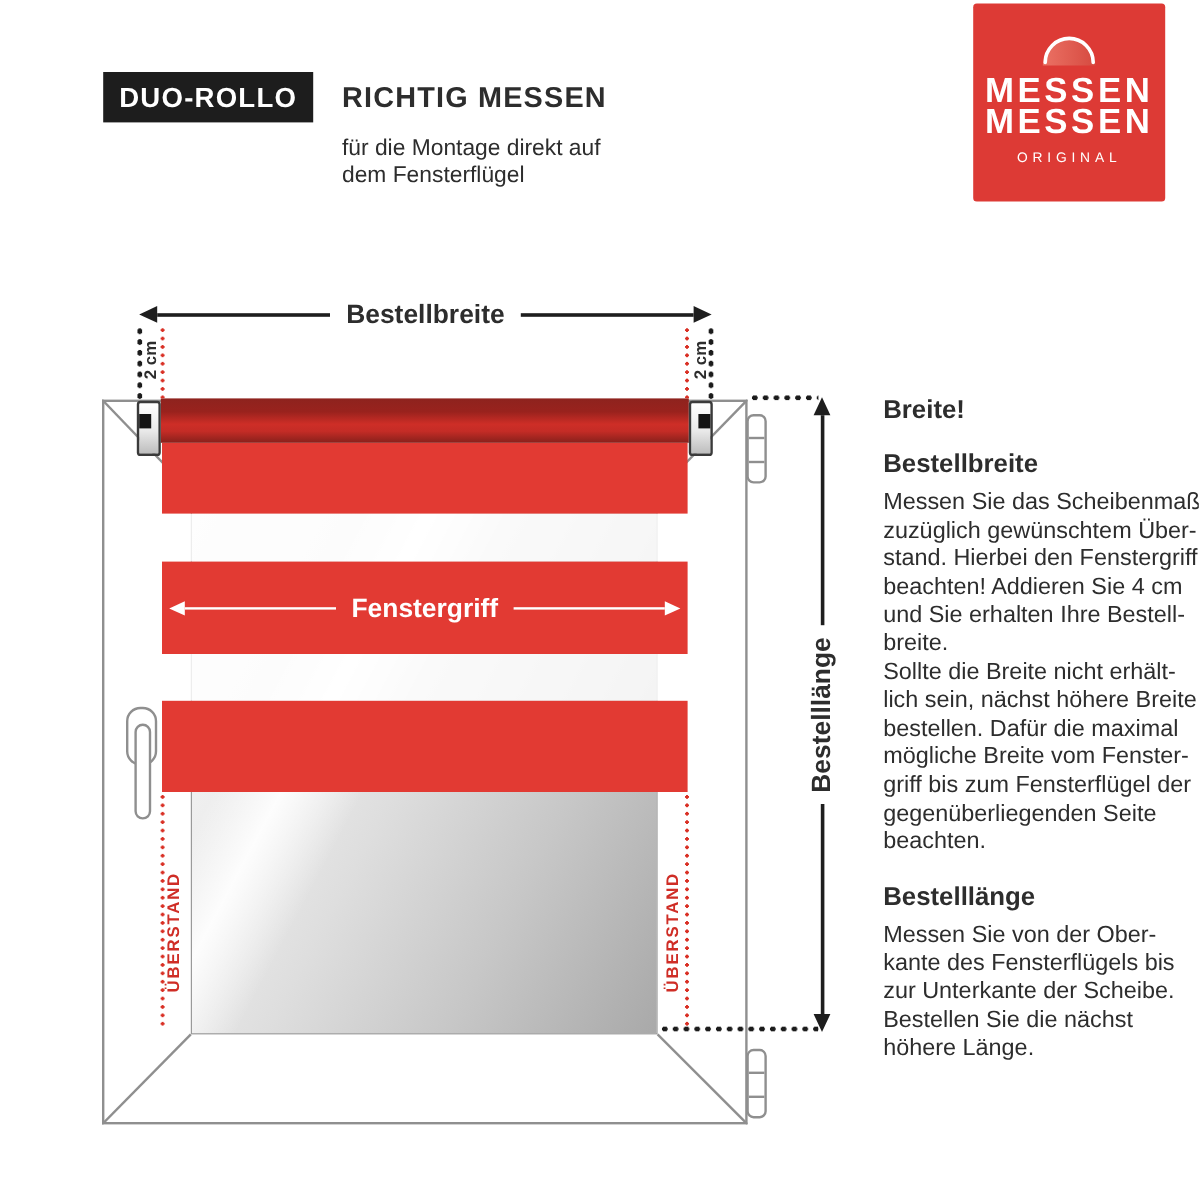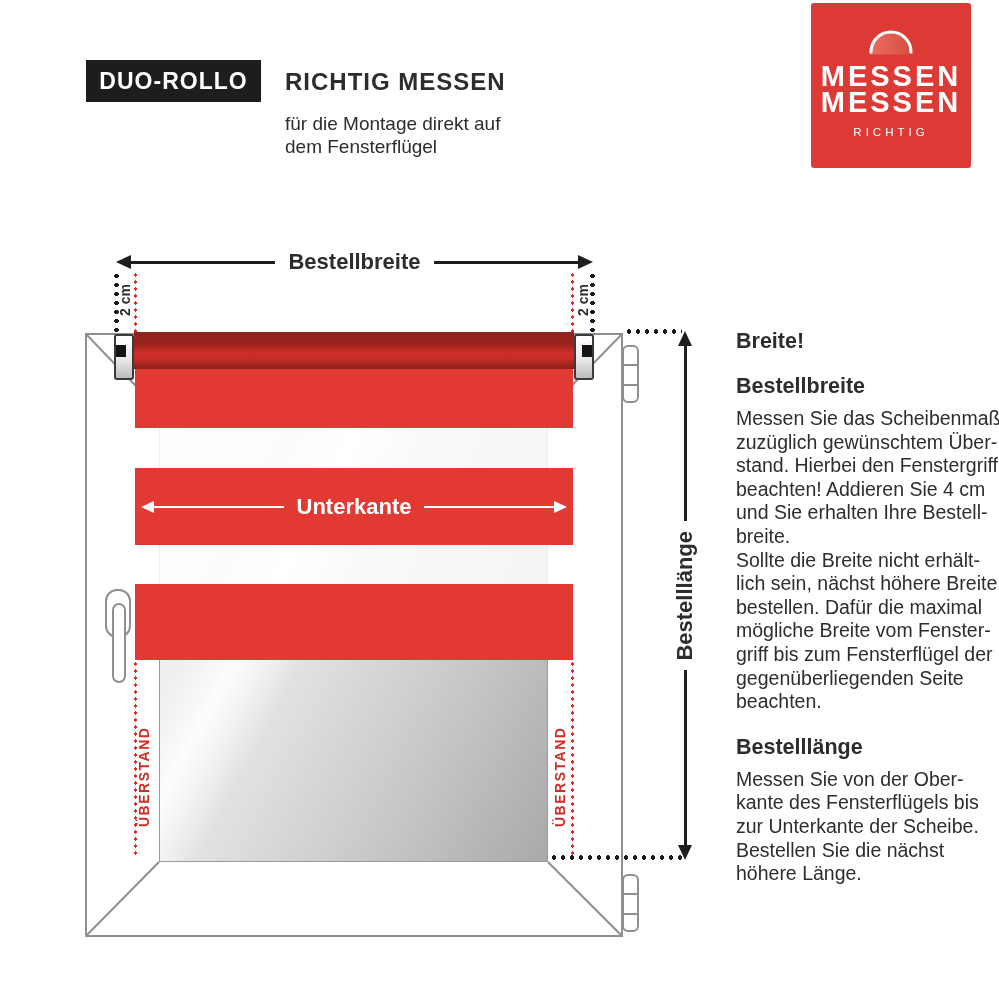--- a/index.html
+++ b/index.html
@@ -105,21 +105,21 @@
         <linearGradient id="domeGrad" x1="0" y1="0" x2="1" y2="0">
           <stop offset="0" stop-color="#eb7164"></stop>
             <stop offset="1" stop-color="#d64a40"></stop>
         </linearGradient>
       </defs>
       <path d="M1,25.5 A22,22 0 0 1 45,25.5 Z" fill="url(#domeGrad)"></path>
       <path d="M3,23 A20,20 0 0 1 43,23" fill="none" stroke="#ffffff" stroke-width="3" stroke-linecap="round"></path>
     </svg>
     <div class="logo-line first">MESSEN</div>
     <div class="logo-line">MESSEN</div>
-    <div class="logo-tag">RICHTIG</div>
+    <div class="logo-tag">ORIGINAL</div>
   </div>
 
   <div class="abs frame"></div>
   <svg class="abs frame-svg" width="538" height="604" viewBox="0 0 538 604">
     <line x1="0" y1="0" x2="74" y2="77" stroke="#8f8f8f" stroke-width="2"></line>
     <line x1="538" y1="0" x2="463" y2="77" stroke="#8f8f8f" stroke-width="2"></line>
     <line x1="0" y1="604" x2="74" y2="529" stroke="#8f8f8f" stroke-width="2"></line>
     <line x1="538" y1="604" x2="463" y2="529" stroke="#8f8f8f" stroke-width="2"></line>
   </svg>
   <div class="abs glass"></div>
@@ -159,21 +159,21 @@
     <div class="hd-l"></div>
     <div class="line"></div>
     <div class="lbl">Bestellbreite</div>
     <div class="line"></div>
     <div class="hd-r"></div>
   </div>
 
   <div class="abs h-arrow white" style="left:113px;top:494px;width:426px;height:26px;">
     <div class="hd-l"></div>
     <div class="line"></div>
-    <div class="lbl">Unterkante</div>
+    <div class="lbl">Fenstergriff</div>
     <div class="line"></div>
     <div class="hd-r"></div>
   </div>
 
   <div class="abs v-arrow" style="left:644px;top:331px;width:26px;height:529px;">
     <div class="hd-u"></div>
     <div class="line"></div>
     <div class="lbl vlabel">Bestelllänge</div>
     <div class="line"></div>
     <div class="hd-d"></div>

